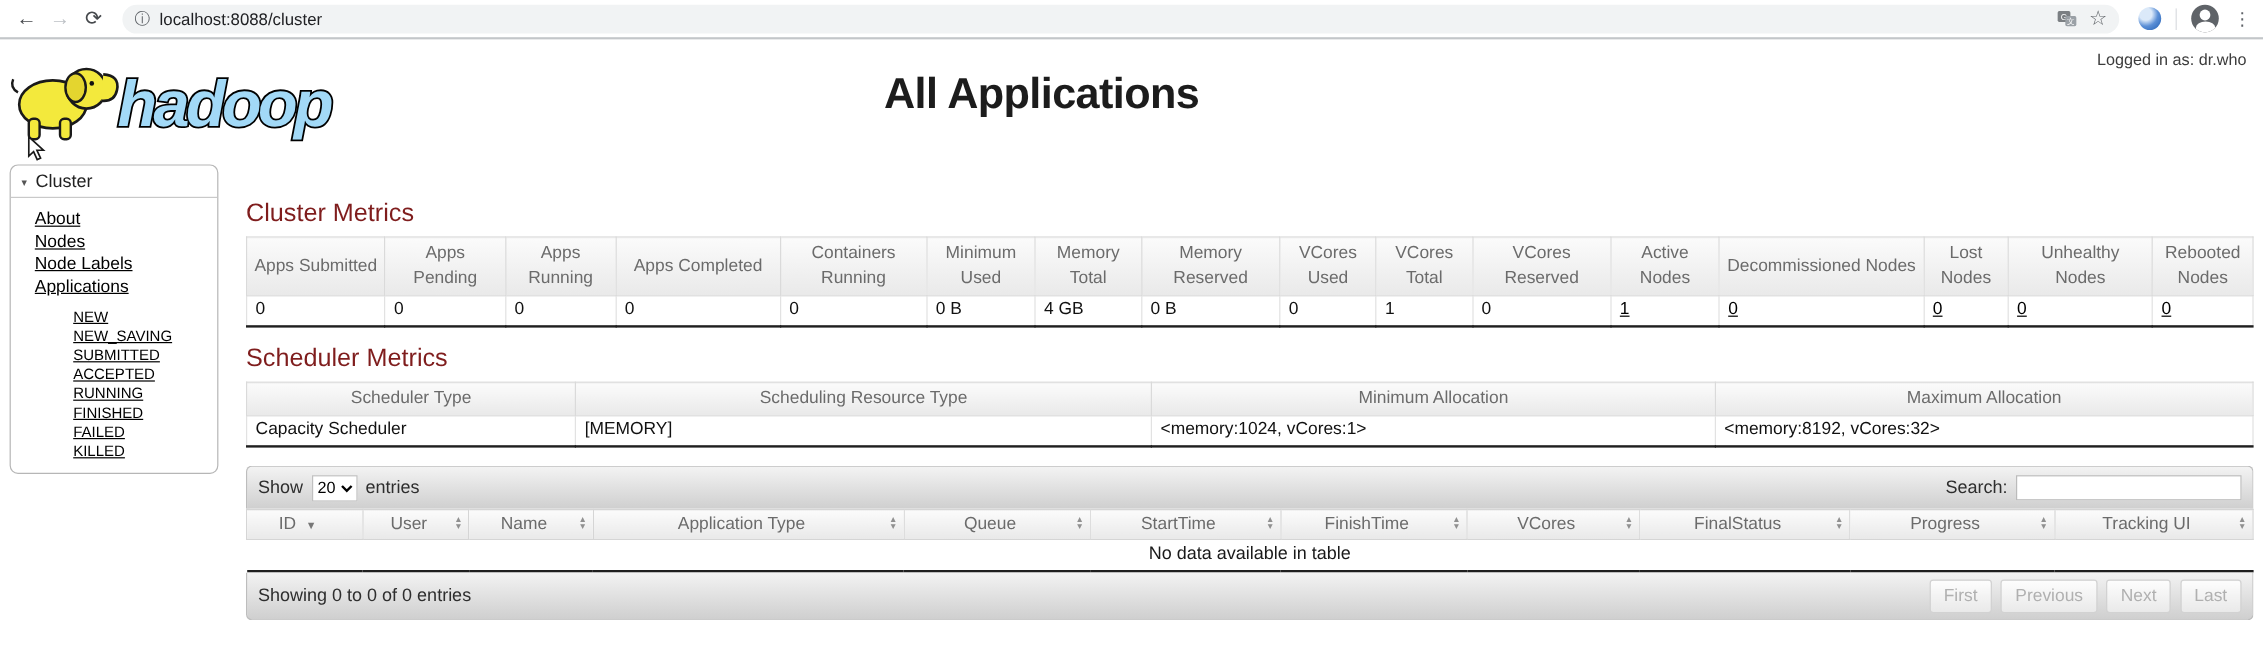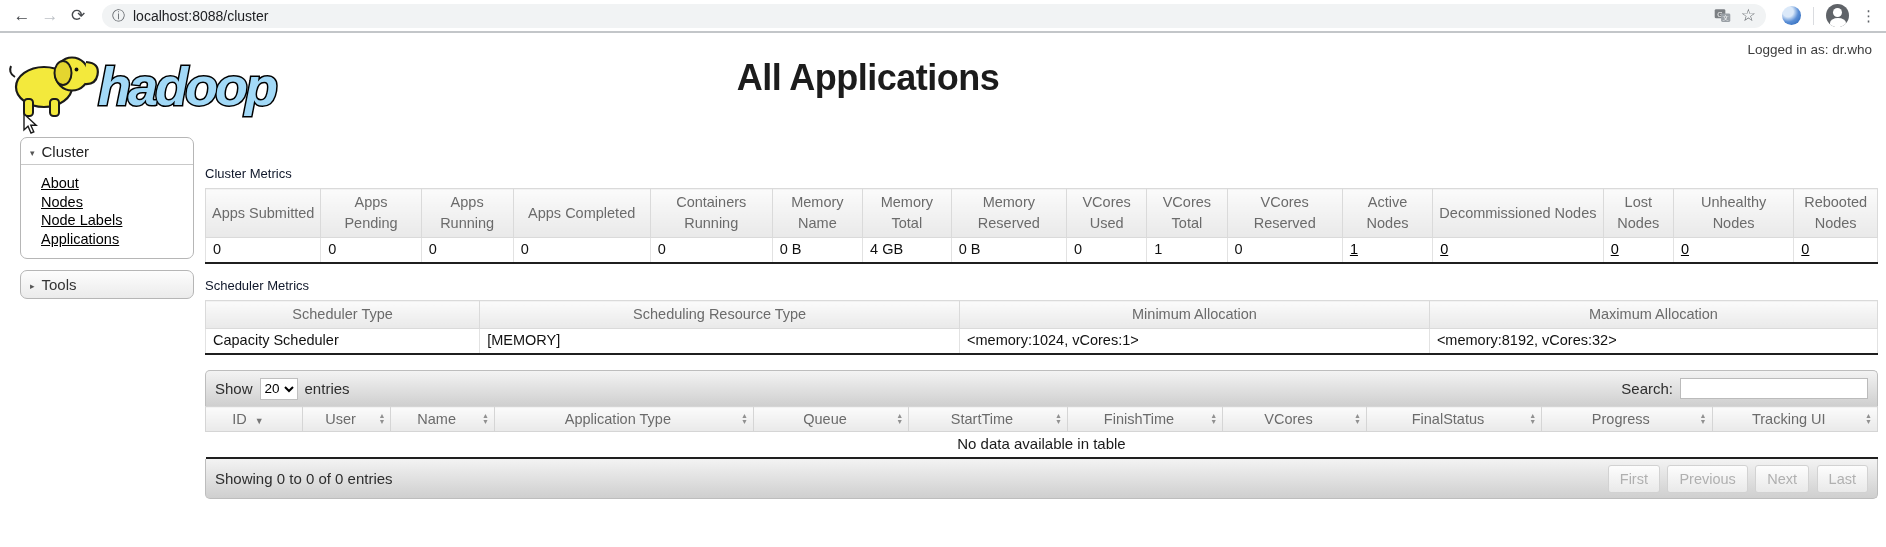--- a/index.html
+++ b/index.html
@@ -31,39 +31,39 @@
 
   
   .page { position:relative; height:512px; background:#fff; }
   .logged-in { position:absolute; top:9px; right:14px; font-size:13.5px; color:#3c3c3c; }
   .logo { position:absolute; left:6px; top:14px; }
   .page-title { position:absolute; top:24px; left:0; right:150px; text-align:center;
     font-size:36px; font-weight:bold; color:#1c1c1c; letter-spacing:-0.5px; }
   .cursor { position:absolute; left:22px; top:80px; }
 
   
-  .sidebar { position:absolute; left:20px; top:104px; width:174px; font-size:14.5px; }
+  .sidebar { position:absolute; left:8px; top:104px; width:174px; font-size:14.5px; }
   .cluster-box { border:1px solid #b6b6b6; border-radius:7px; background:#fff; padding-bottom:10px; }
   .box-header { padding:5px 9px 4px; border-bottom:1px solid #c9c9c9; font-size:15px; color:#222;
     cursor:pointer; }
   .tri { display:inline-block; font-size:9px; color:#555; margin-right:7px; vertical-align:1px; }
   .nav-links { padding:9px 0 0 20px; }
   .nav-links a, .sub-links a, .sched-link a, .metric-link
     { color:#000000; text-decoration:underline; cursor:pointer; }
   .nav-links a { display:block; line-height:18.5px; }
   .sub-links { padding:8px 0 0 52px; }
   .sub-links a { display:block; font-size:12.5px; line-height:16px; }
   .sched-link { padding:14px 0 2px 20px; }
   .tools-bar { margin-top:11px; border:1px solid #b6b6b6; border-radius:7px;
     background:linear-gradient(#fdfdfd,#ebebeb); padding:5px 9px; font-size:15px; color:#333;
     cursor:pointer; }
 
   
   .main { position:absolute; left:205px; top:133px; right:8px; }
-  .section-title { font-size:13px; font-weight:400; color:#0f172a; margin:0 0 7px; }
+  .section-title { font-size:21px; font-weight:400; color:#7f1d1d; margin:0 0 7px; }
   .section-title + table { margin-bottom:0; }
   table.grid { width:100%; border-collapse:collapse; table-layout:fixed; }
   table.grid th { background:linear-gradient(#fbfbfb,#e9e9e9); color:#6b6b6b; font-weight:400;
     font-size:14.5px; text-align:center; padding:3px 5px; border:1px solid #dadada;
     line-height:21px; overflow:hidden; }
   table.grid td { font-size:14.5px; color:#111; padding:3px 7px 5px;
     border-left:1px solid #e2e2e2; border-right:1px solid #e2e2e2; background:#fff;
     white-space:nowrap; overflow:hidden; }
   table.grid { border-bottom:2px solid #1f1f1f; }
   .sched-gap { margin-top:14px; }
@@ -156,23 +156,30 @@
     <div class="cluster-box">
       <div class="box-header">
         <span class="tri">▾</span><span>Cluster</span>
       </div>
       <div class="nav-links">
         <a>About</a>
         <a>Nodes</a>
         <a>Node Labels</a>
         <a>Applications</a>
       </div>
-    </div>
-    <div class="tools-bar">
-      <span class="tri">▸</span><span>Tools</span>
+      <div class="sub-links">
+        <a>NEW</a>
+        <a>NEW_SAVING</a>
+        <a>SUBMITTED</a>
+        <a>ACCEPTED</a>
+        <a>RUNNING</a>
+        <a>FINISHED</a>
+        <a>FAILED</a>
+        <a>KILLED</a>
+      </div>
     </div>
   </div>
 
   <div class="main">
 
     <h2 class="section-title">Cluster Metrics</h2>
     <table class="grid">
       <colgroup>
         <col style="width:6.9%">
           <col style="width:6.0%">
@@ -191,21 +198,21 @@
           <col style="width:7.2%">
           <col style="width:5.0%">
       </colgroup>
       <tbody>
           <tr>
         <th>Apps Submitted</th>
         <th>Apps Pending</th>
         <th>Apps Running</th>
         <th>Apps Completed</th>
         <th>Containers Running</th>
-        <th>Memory Name</th>
+        <th>Minimum Used</th>
         <th>Memory Total</th>
         <th>Memory Reserved</th>
         <th>VCores Used</th>
         <th>VCores Total</th>
         <th>VCores Reserved</th>
         <th>Active Nodes</th>
         <th>Decommissioned Nodes</th>
         <th>Lost Nodes</th>
         <th>Unhealthy Nodes</th>
         <th>Rebooted Nodes</th>

